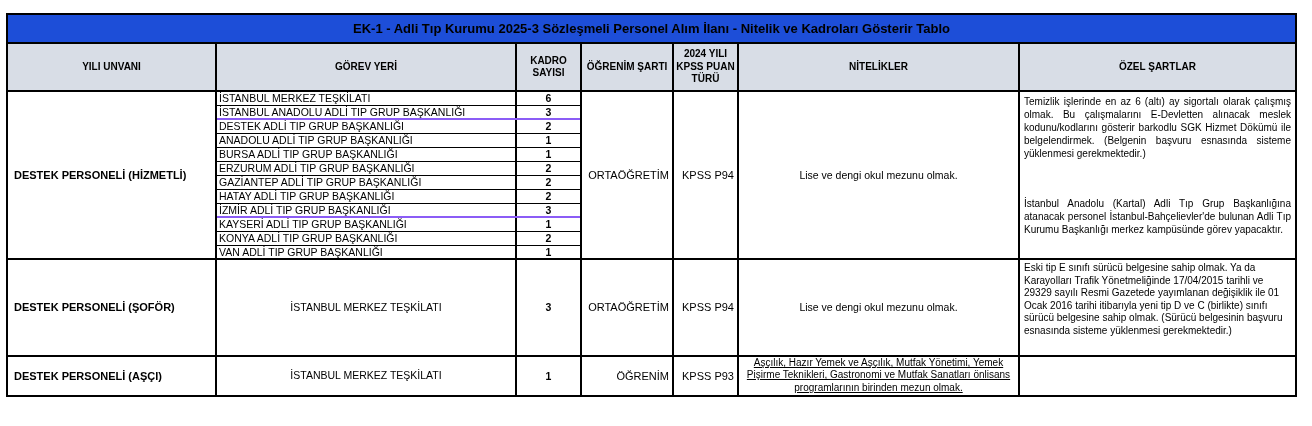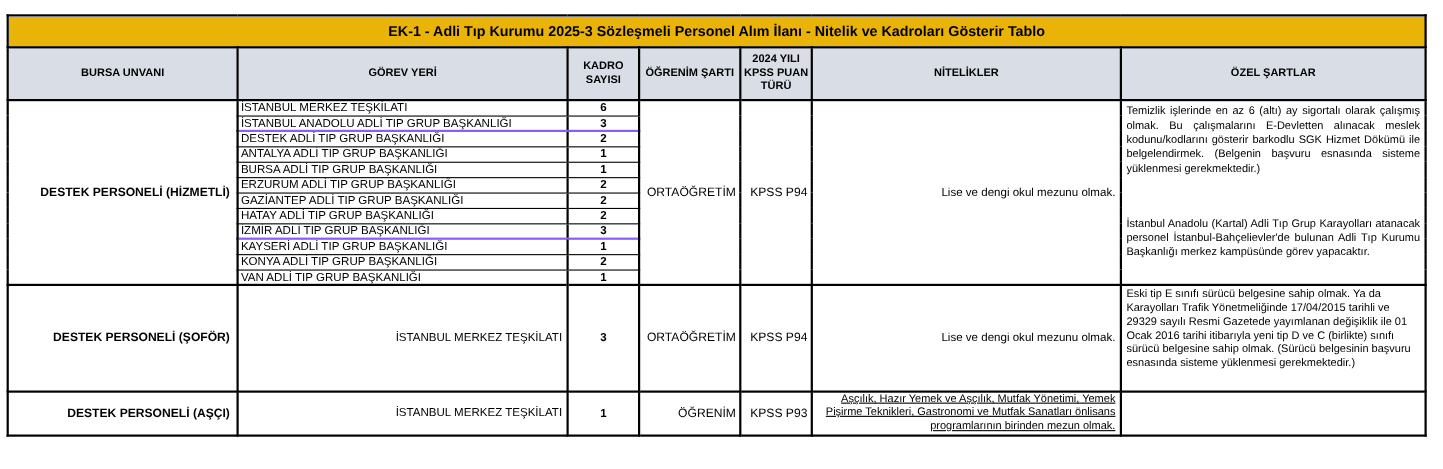--- a/index.html
+++ b/index.html
@@ -20,21 +20,21 @@
     border: 2px solid #000;
     padding: 0 3px;
     overflow: hidden;
     vertical-align: middle;
   }
   .title-cell {
     height: 29px;
     text-align: center;
     font-weight: bold;
     font-size: 13px;
-    background: #eab308;
+    background: #1d4ed8;
   }
   th {
     background: #d8dde6;
     height: 48px;
     font-size: 10px;
     line-height: 12.5px;
     text-align: center;
     font-weight: bold;
     padding: 0 2px;
   }
@@ -45,27 +45,27 @@
     font-size: 10.5px;
     height: 14px;
     padding: 0 2px;
     white-space: nowrap;
   }
   .num-cell { text-align: center; font-weight: bold; }
   .thick-bottom { border-bottom: 2px solid #8b5cf6; }
   .unvan-cell {
     font-weight: bold;
     font-size: 11px;
-    text-align: right;
+    text-align: left;
     padding: 0 6px;
   }
   .edu-cell, .kpss-cell { font-size: 11px; text-align: right; }
   .nit-cell {
     font-size: 10.5px;
-    text-align: right;
+    text-align: center;
     padding: 0 4px;
     line-height: 12.5px;
   }
   .nit-cell.small { font-size: 10px; text-decoration: underline; }
   .ozel-cell {
     font-size: 10px;
     vertical-align: top;
     padding: 3px 4px 17px 4px;
     line-height: 13px;
     margin-top: 36px;
@@ -90,51 +90,51 @@
     <col style="width:281px">
     <col style="width:277px">
   </colgroup>
 
   <tbody>
       <tr>
     <td class="title-cell" colspan="7">EK-1 - Adli Tıp Kurumu 2025-3 Sözleşmeli Personel Alım İlanı - Nitelik ve Kadroları Gösterir Tablo</td>
   </tr>
 
   <tr>
-    <th>BURSA UNVANI</th>
+    <th>YILI UNVANI</th>
     <th class="left">GÖREV YERİ</th>
     <th>KADRO SAYISI</th>
     <th>ÖĞRENİM ŞARTI</th>
     <th>2024 YILI KPSS PUAN TÜRÜ</th>
     <th>NİTELİKLER</th>
     <th class="left">ÖZEL ŞARTLAR</th>
   </tr>
 
   <tr>
     <td class="unvan-cell" rowspan="12">DESTEK PERSONELİ (HİZMETLİ)</td>
     <td class="loc-cell">İSTANBUL MERKEZ TEŞKİLATI</td>
     <td class="num-cell">6</td>
     <td class="edu-cell" rowspan="12">ORTAÖĞRETİM</td>
     <td class="kpss-cell" rowspan="12">KPSS P94</td>
     <td class="nit-cell" rowspan="12">Lise ve dengi okul mezunu olmak.</td>
     <td class="ozel-cell" rowspan="12">
       <p>Temizlik işlerinde en az 6 (altı) ay sigortalı olarak çalışmış olmak. Bu çalışmalarını E-Devletten alınacak meslek kodunu/kodlarını gösterir barkodlu SGK Hizmet Dökümü ile belgelendirmek. (Belgenin başvuru esnasında sisteme yüklenmesi gerekmektedir.)</p>
-      <p>İstanbul Anadolu (Kartal) Adli Tıp Grup Karayolları atanacak personel İstanbul-Bahçelievler'de bulunan Adli Tıp Kurumu Başkanlığı merkez kampüsünde görev yapacaktır.</p>
+      <p>İstanbul Anadolu (Kartal) Adli Tıp Grup Başkanlığına atanacak personel İstanbul-Bahçelievler'de bulunan Adli Tıp Kurumu Başkanlığı merkez kampüsünde görev yapacaktır.</p>
     </td>
   </tr>
   <tr>
     <td class="loc-cell thick-bottom">İSTANBUL ANADOLU ADLİ TIP GRUP BAŞKANLIĞI</td>
     <td class="num-cell thick-bottom">3</td>
   </tr>
   <tr>
     <td class="loc-cell">DESTEK ADLİ TIP GRUP BAŞKANLIĞI</td>
     <td class="num-cell">2</td>
   </tr>
   <tr>
-    <td class="loc-cell">ANTALYA ADLİ TIP GRUP BAŞKANLIĞI</td>
+    <td class="loc-cell">ANADOLU ADLİ TIP GRUP BAŞKANLIĞI</td>
     <td class="num-cell">1</td>
   </tr>
   <tr>
     <td class="loc-cell">BURSA ADLİ TIP GRUP BAŞKANLIĞI</td>
     <td class="num-cell">1</td>
   </tr>
   <tr>
     <td class="loc-cell">ERZURUM ADLİ TIP GRUP BAŞKANLIĞI</td>
     <td class="num-cell">2</td>
   </tr>

